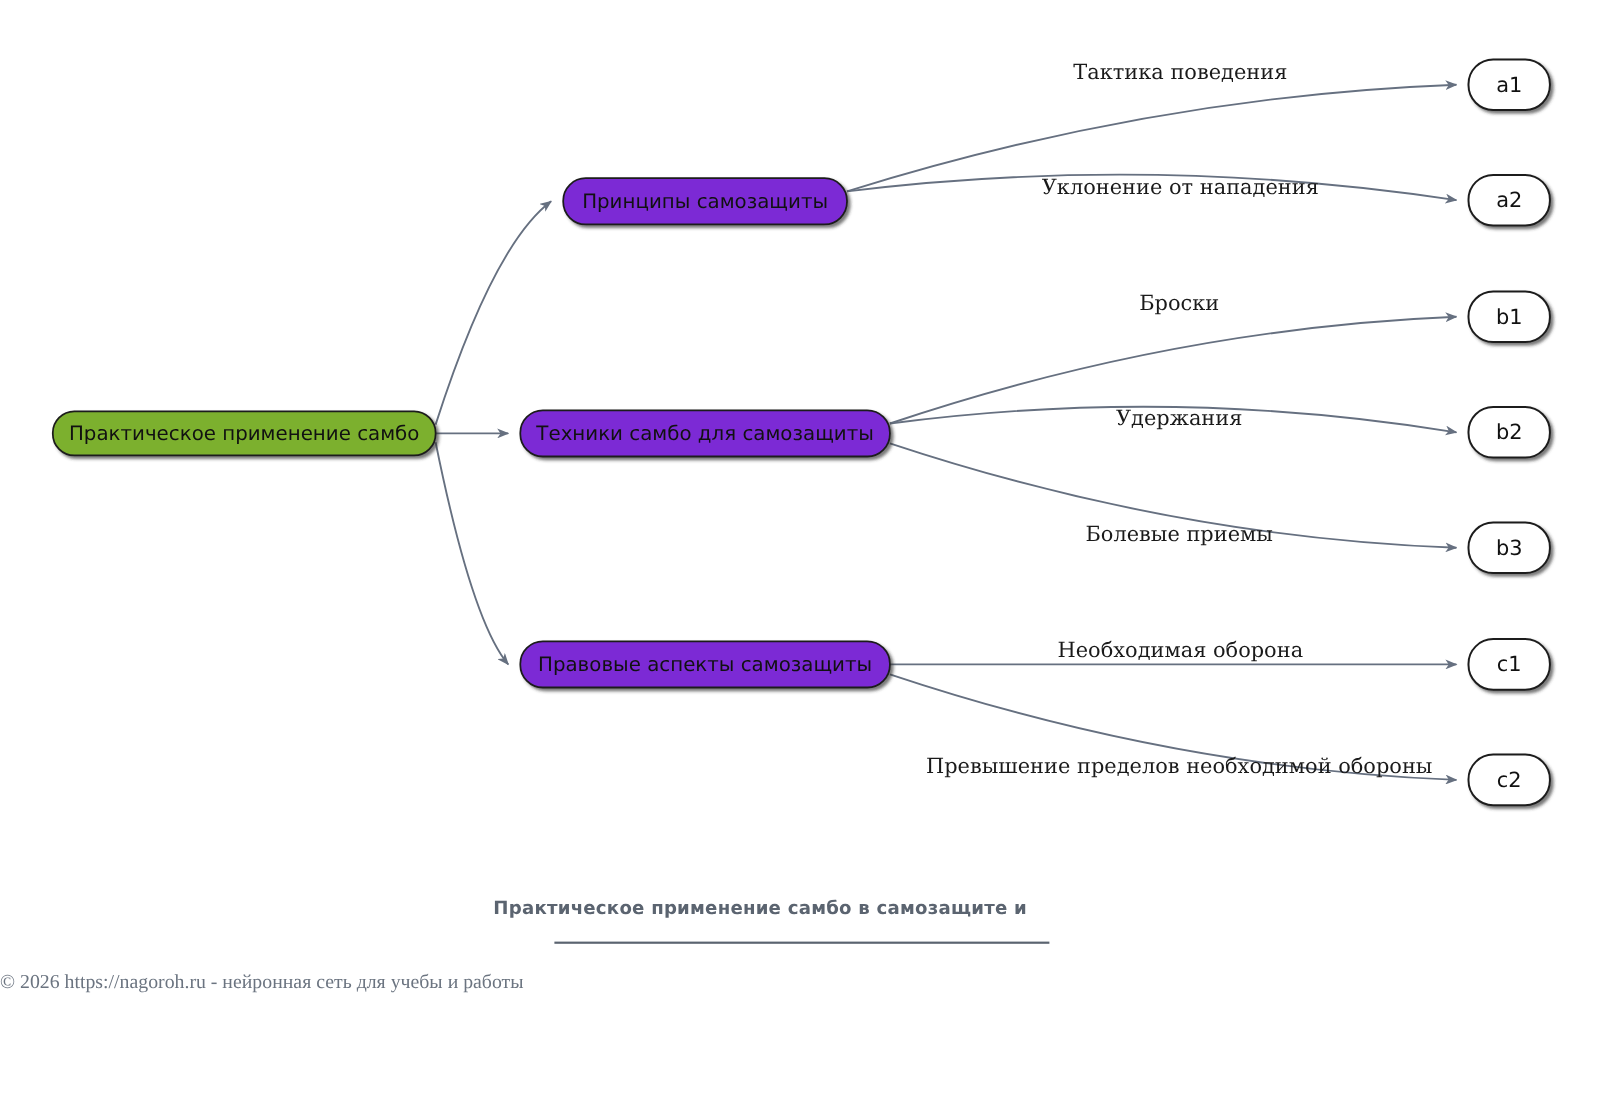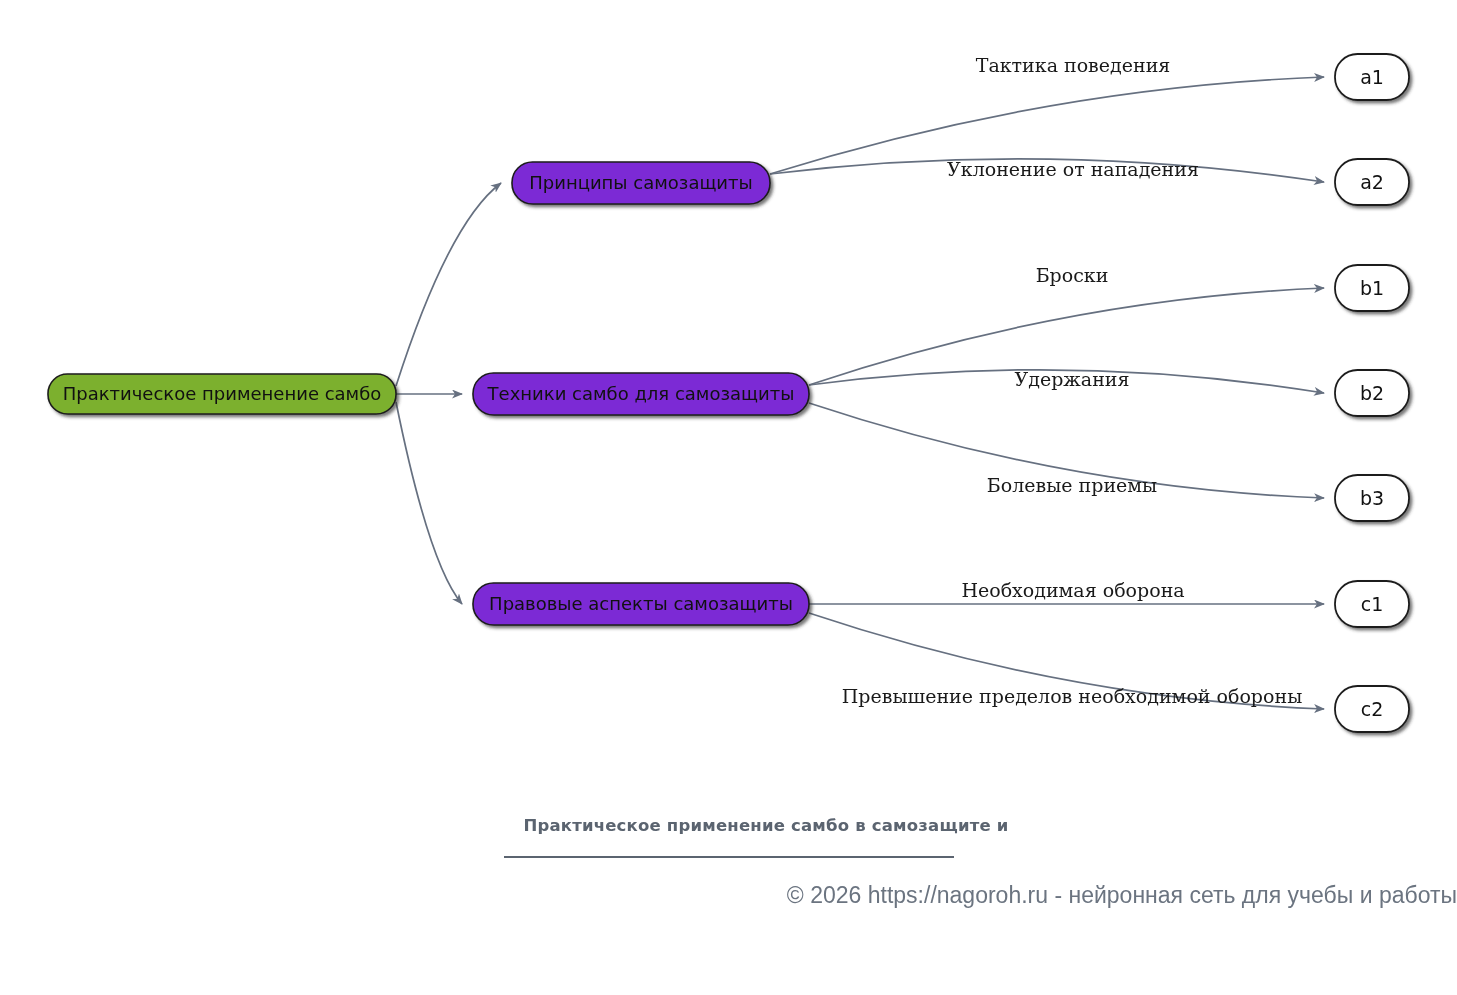--- a/index.html
+++ b/index.html
@@ -66,41 +66,41 @@
     font-size: 19px;
     fill: #111111;
     text-anchor: middle;
     dominant-baseline: middle;
   }
   .footer {
     position: absolute;
     left: 0;
     top: 815px;
     width: 1457px;
-    text-align: right;
+    text-align: left;
   }
   .footer-title {
     font-family: "DejaVu Sans", sans-serif;
     font-weight: bold;
     font-size: 16.5px;
     color: #5b6470;
     line-height: 1.35;
     letter-spacing: 0.2px;
     margin: 0 auto;
     width: 560px;
   }
   .footer-divider {
     width: 450px;
     height: 0;
     margin: 19px auto 0 auto;
     border-top: 2px solid #5b6470;
   }
   .footer-credit {
-    font-family: Liberation Sans, sans-serif;
-    font-size: 23px;
+    font-family: Liberation Serif, serif;
+    font-size: 18px;
     color: #6b7480;
     margin-top: 24px;
   }
 </style>
 </head>
 <body>
 
 <div id="mindmap-root">
   <svg class="diagram" viewBox="0 0 1457 995">
     <defs>

